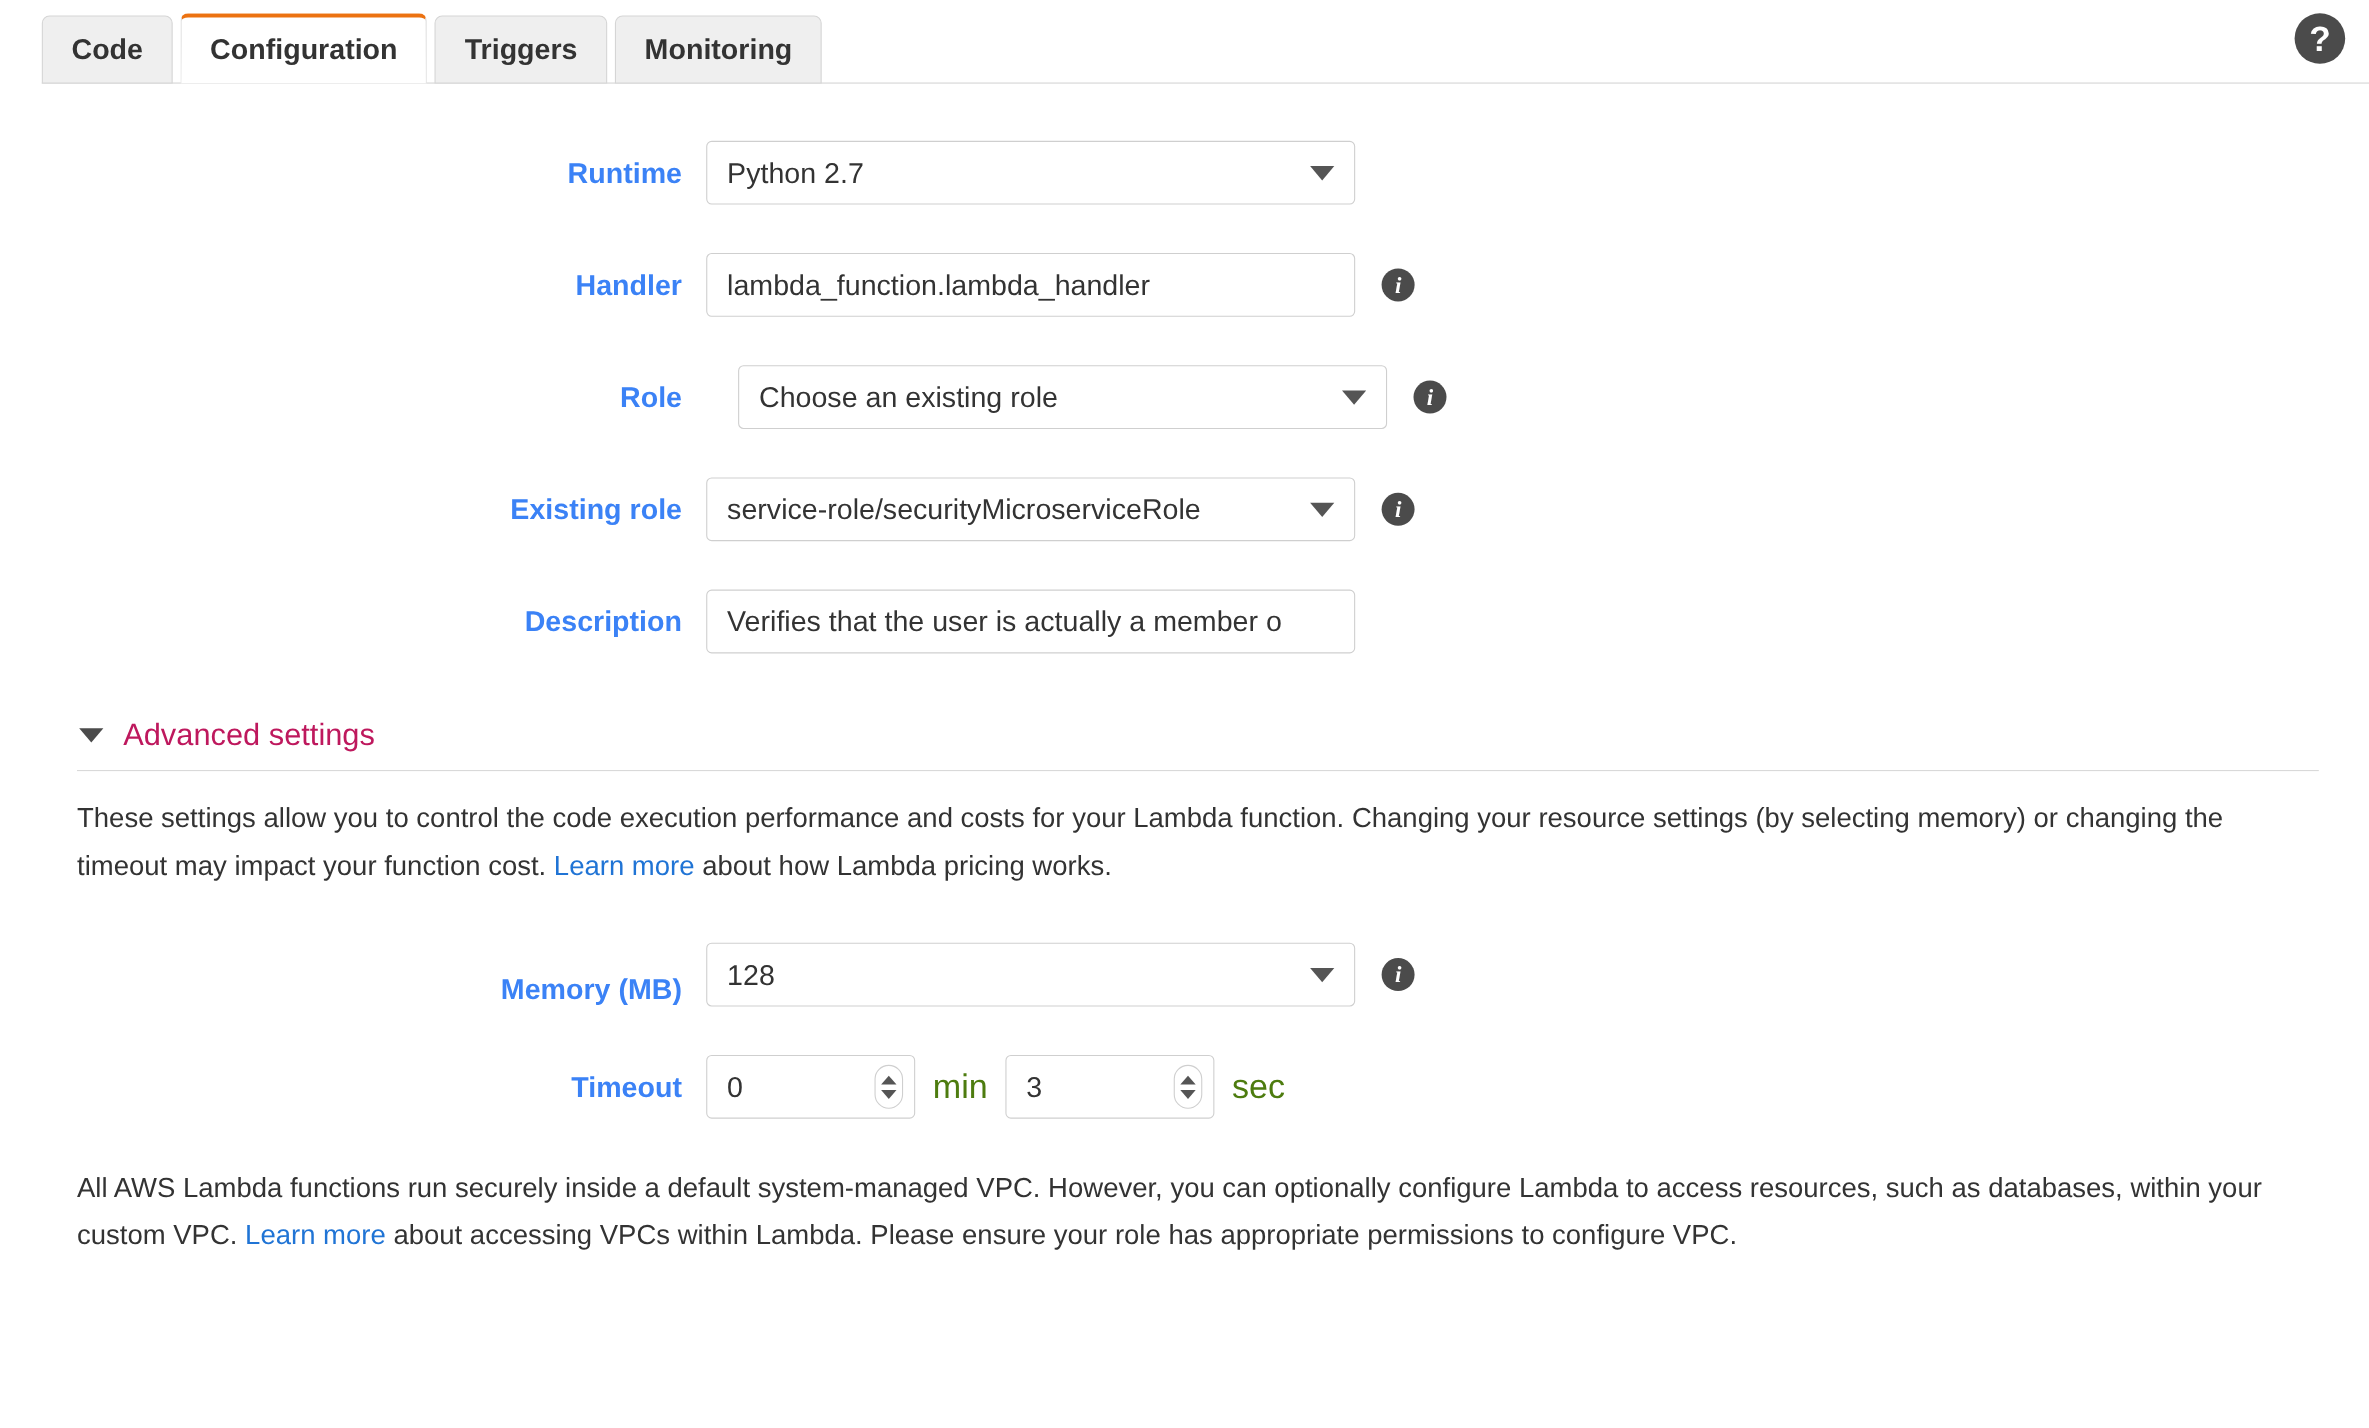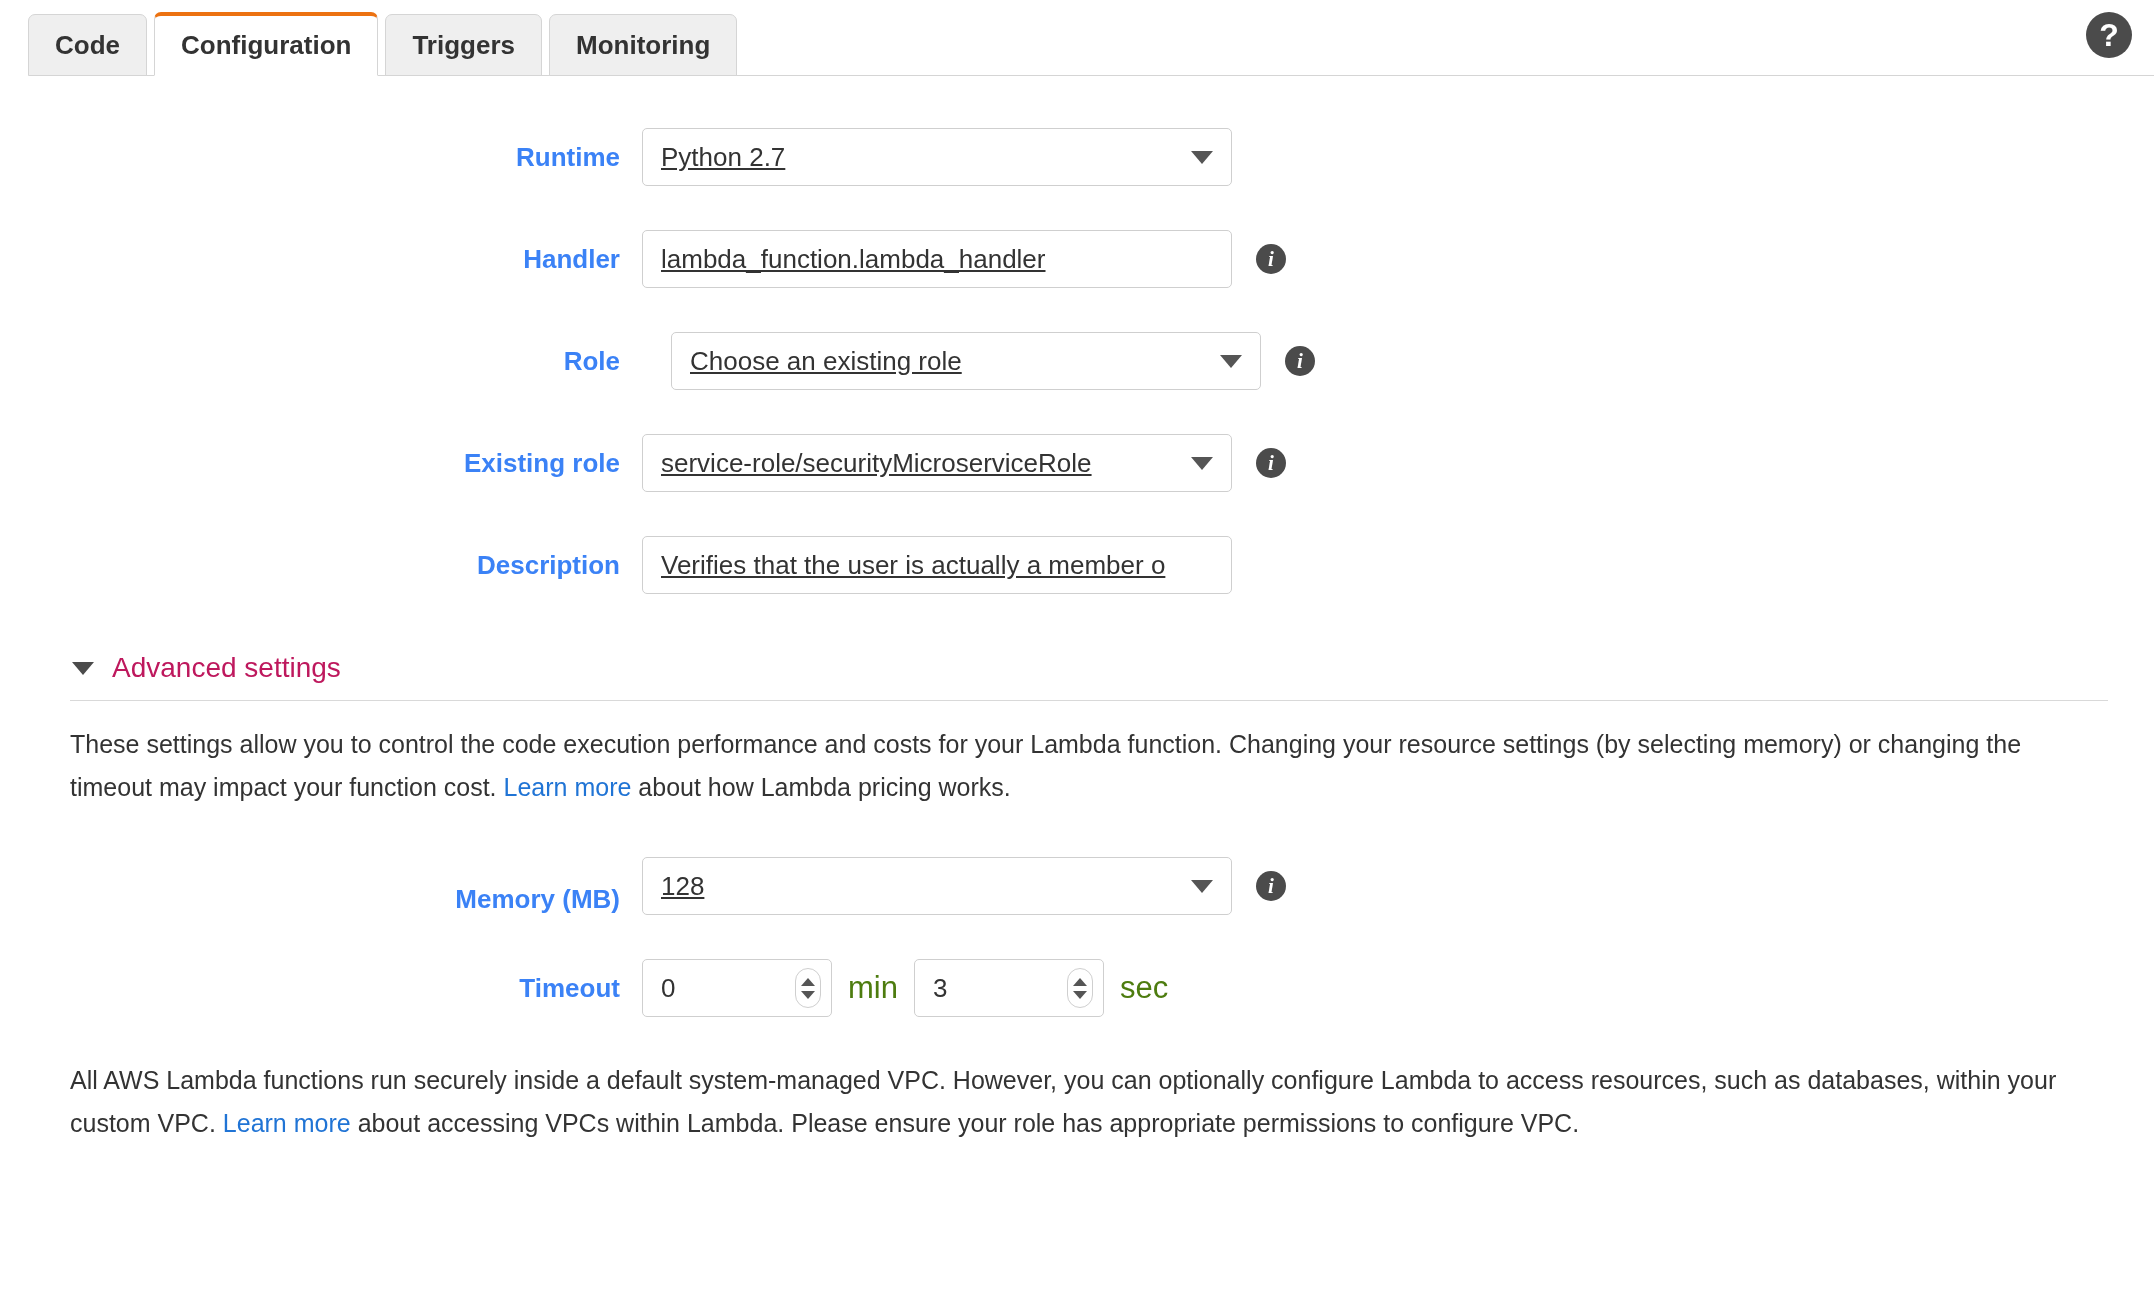--- a/index.html
+++ b/index.html
@@ -9,21 +9,21 @@
     background: #ffffff;
     font-family: "Liberation Sans", sans-serif;
     color: #333333;
     overflow: hidden;
   }
 
   
   .tabbar {
     position: relative;
     height: 76px;
-    padding-left: 28px;
+    padding-left: 38px;
     display: flex;
     align-items: flex-end;
   }
   .tabbar::after {
     content: "";
     position: absolute;
     left: 38px; right: 0; bottom: 0;
     height: 1px;
     background: #d5d5d5;
   }
@@ -99,21 +99,20 @@
     border-radius: 5px;
     background: #ffffff;
     display: flex;
     align-items: center;
     padding: 0 18px;
     font-size: 26px;
     color: #333333;
     cursor: pointer;
     white-space: nowrap;
     overflow: hidden;
-    text-decoration: underline;
   }
   .w-select { width: 590px; }
   .w-text   { width: 590px; cursor: text; }
 
   .select-box .val { flex: 1; overflow: hidden; }
   .caret {
     width: 0; height: 0;
     border-left: 11px solid transparent;
     border-right: 11px solid transparent;
     border-top: 13px solid #555555;

